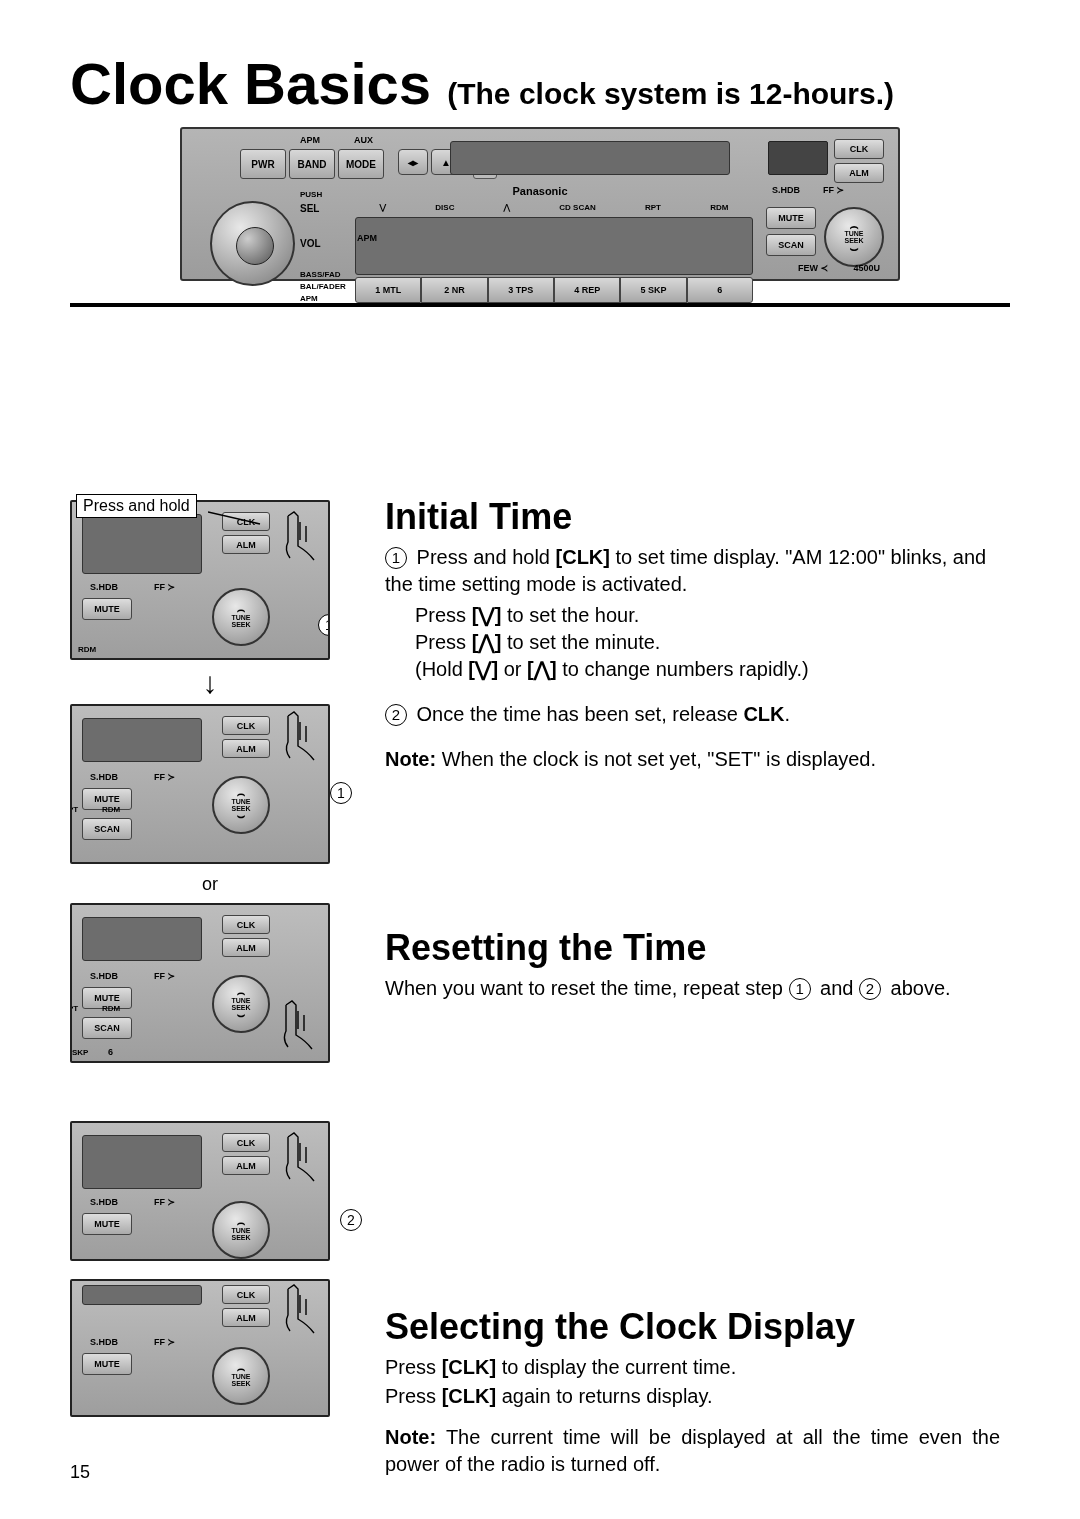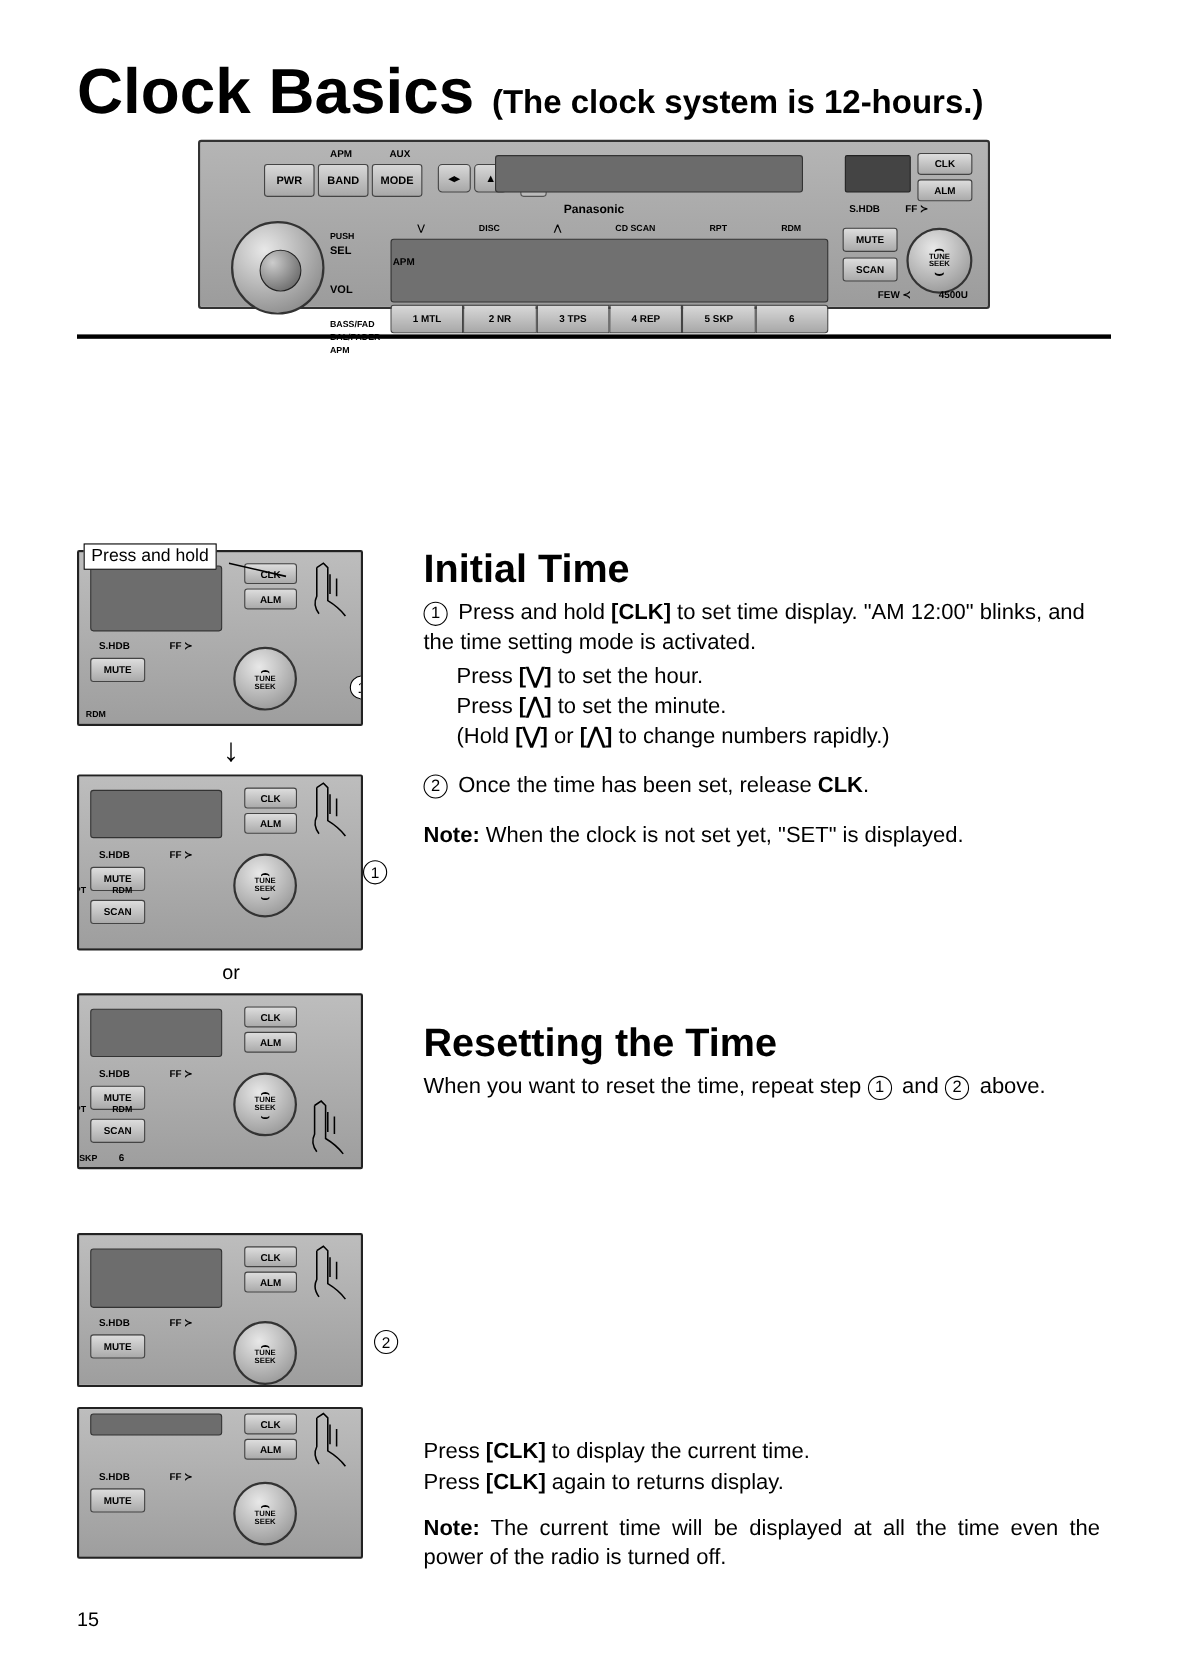--- a/index.html
+++ b/index.html
@@ -67,21 +67,21 @@
   .radio .knob {
     position:absolute; left:28px; top:72px; width:85px; height:85px;
     border-radius:50%; background:radial-gradient(circle at 35% 30%,#e8e8e8,#777);
     border:2px solid #333;
   }
   .radio .knob::after{
     content:''; position:absolute; left:24px; top:24px; width:36px; height:36px;
     border-radius:50%; background:radial-gradient(circle at 30% 30%,#ccc,#555);
     border:1px solid #222;
   }
-  .radio .knob-lbls { position:absolute; left:118px; top:80px; font-size:8px; font-weight:bold; line-height:1.5; }
+  .radio .knob-lbls { position:absolute; left:118px; top:60px; font-size:8px; font-weight:bold; line-height:1.5; }
 
   .radio .preset-row { position:absolute; left:173px; right:145px; top:88px; }
   .radio .preset-lcd { height:58px; border:1px solid #333; border-radius:3px;
     background:#707070; position:relative; }
   .radio .disc-row { position:absolute; top:-14px; left:0; right:0; display:flex; justify-content:space-around;
     font-size:8px; font-weight:bold; }
   .radio .preset-btns { position:absolute; left:0; right:0; bottom:-28px; height:26px; display:flex; }
   .radio .pbtn { flex:1; border:1px solid #444; background:linear-gradient(#d8d8d8,#a8a8a8);
     font-size:9px; font-weight:bold; display:flex; align-items:center; justify-content:center; }
   .radio .pbtn:first-child{border-radius:3px 0 0 3px;} .radio .pbtn:last-child{border-radius:0 3px 3px 0;}
@@ -405,20 +405,21 @@
 
   <div style="height:140px;"></div>
   <div class="sec-h">Resetting the Time</div>
   <div class="body">
     <p>
       <span>When you want to reset the time, repeat step </span><span class="num">1</span><span> and </span><span class="num">2</span><span> above.</span>
     </p>
   </div>
 
   <div style="height:290px;"></div>
+  <div class="sec-h">Selecting the Clock Display</div>
   <div class="body">
     <p style="margin-bottom:2px;">
       <span>Press </span><b>[CLK]</b><span> to display the current time.</span>
     </p>
     <p>
       <span>Press </span><b>[CLK]</b><span> again to returns display.</span>
     </p>
     <p class="justify" style="margin-top:14px;">
       <b>Note:</b><span> The current time will be displayed at all the time even the power of the radio is turned off.</span>
     </p>

